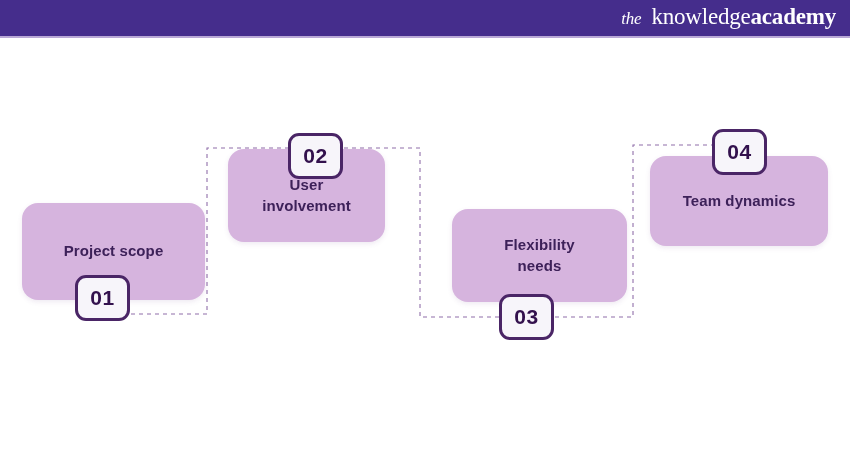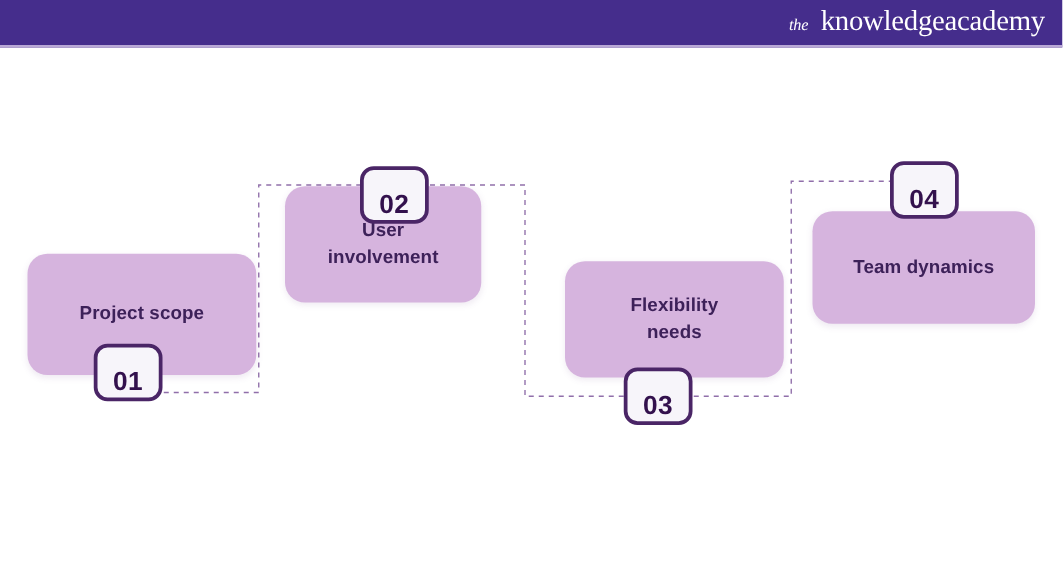--- a/index.html
+++ b/index.html
@@ -32,29 +32,29 @@
     top: 50%;
     transform: translateY(-55%);
     color: #ffffff;
     font-family: "Liberation Serif", serif;
     font-size: 23px;
     letter-spacing: -0.2px;
     white-space: nowrap;
   }
   #brand-logo .logo-the {
     font-style: italic;
-    font-size: 13px;
+    font-size: 17px;
     font-weight: 400;
   }
   #brand-logo .logo-knowledge {
     font-weight: 400;
     margin-left: 10px;
   }
   #brand-logo .logo-academy {
-    font-weight: 400;
+    font-weight: 700;
   }
 
   
   #diagram {
     position: absolute;
     left: 0;
     top: 38px;
     width: 850px;
     height: 412px;
   }
@@ -100,21 +100,21 @@
     white-space: pre-line;
   }
   .step-badge {
     position: absolute;
     width: 55px;
     height: 46px;
     background: #f7f5fa;
     border: 3px solid #4a2566;
     border-radius: 11px;
     display: flex;
-    align-items: flex-end;
+    align-items: center;
     justify-content: center;
     box-sizing: border-box;
     z-index: 5;
   }
   .step-badge-text {
     color: #33114d;
     font-size: 21px;
     font-weight: 700;
     letter-spacing: 0.5px;
   }
@@ -122,21 +122,21 @@
   
   #step-1 .step-card { left: 22px;  top: 165px; width: 183px; height: 97px; align-items: center; }
   #step-1 .step-badge{ left: 75px;  top: 237px; }
 
   #step-2 .step-card { left: 228px; top: 111px; width: 157px; height: 93px; }
   #step-2 .step-badge{ left: 288px; top: 95px;  }
 
   #step-3 .step-card { left: 452px; top: 171px; width: 175px; height: 93px; }
   #step-3 .step-badge{ left: 499px; top: 256px; }
 
-  #step-4 .step-card { left: 650px; top: 131px; width: 178px; height: 90px; text-align: center; }
+  #step-4 .step-card { left: 650px; top: 118px; width: 178px; height: 90px; text-align: center; }
   #step-4 .step-badge{ left: 712px; top: 91px;  }
 </style>
 </head>
 <body>
 
 <div id="header-bar">
   <div id="brand-logo">
     <span class="logo-the">the</span><span class="logo-knowledge">knowledge</span><span class="logo-academy">academy</span>
   </div>
 </div>

